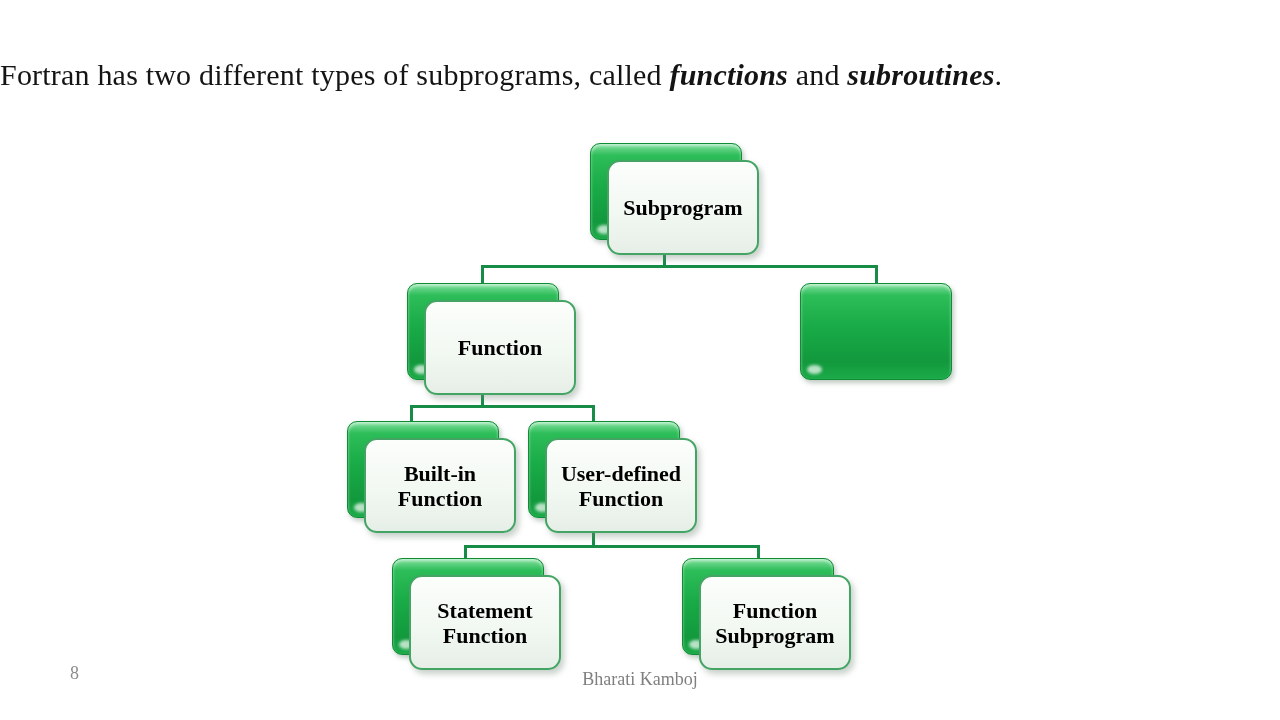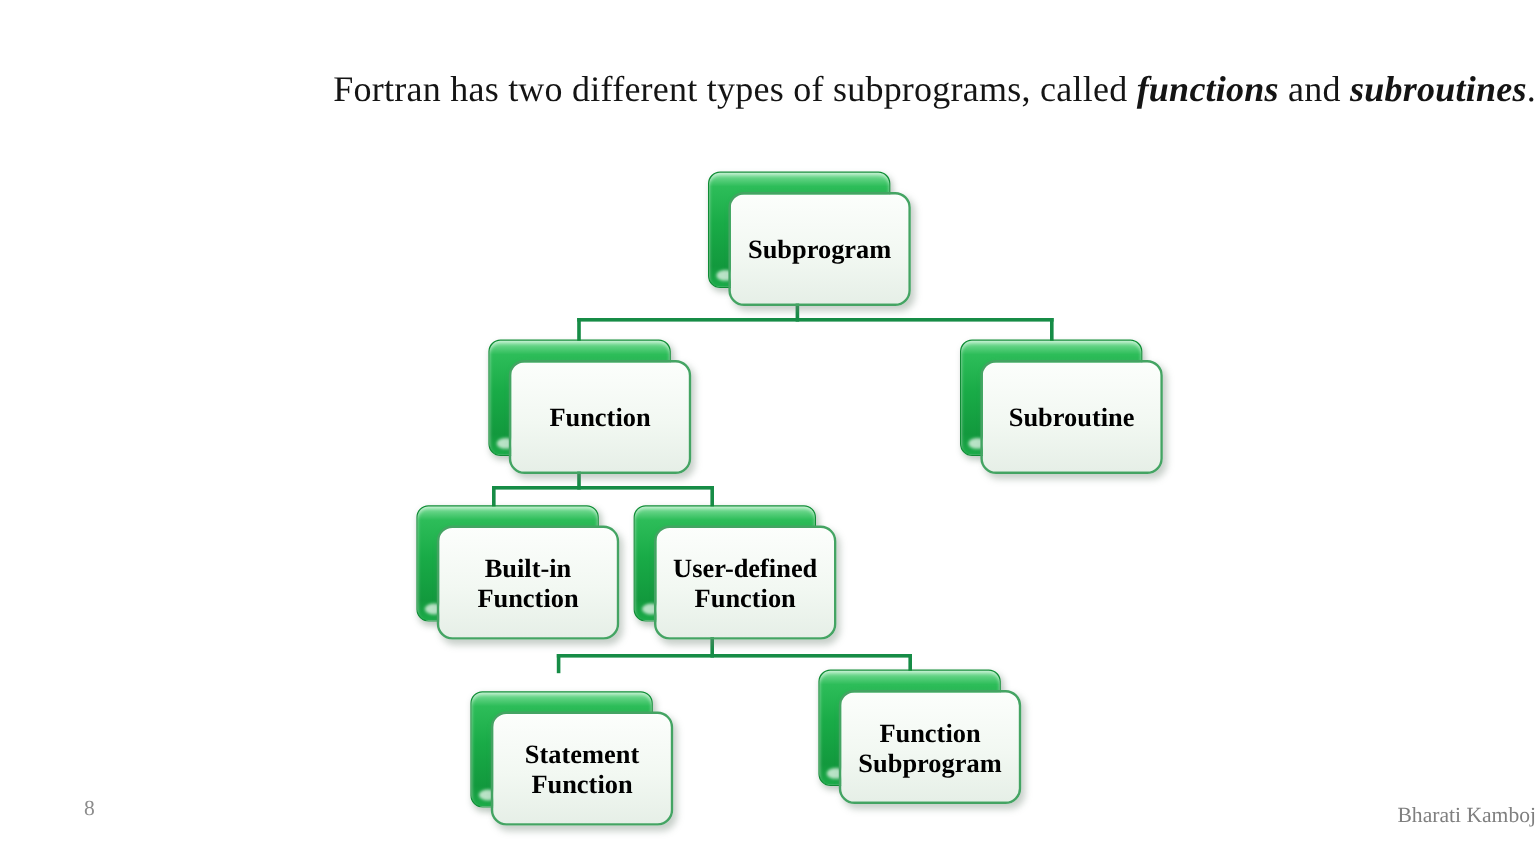--- a/index.html
+++ b/index.html
@@ -4,21 +4,21 @@
 <style>
   html,body { margin:0; padding:0; background:#ffffff; }
   .slide {
     position:relative; width:1280px; height:720px; background:#ffffff;
     overflow:hidden; font-family:"Liberation Serif", serif;
   }
 
   
   .title {
     position:absolute; top:58px; left:0; width:1280px;
-    text-align:right; font-size:30px; color:#141414; letter-spacing:0.2px;
+    text-align:left; font-size:30px; color:#141414; letter-spacing:0.2px;
   }
   .title span { white-space:pre-wrap; }
   .title .em { font-weight:bold; font-style:italic; }
 
   
   .connector { position:absolute; background:#168c46; z-index:1; }
 
   
   .node { position:absolute; width:169px; height:112px; z-index:2; }
   .node .back {
@@ -39,21 +39,21 @@
     display:flex; flex-direction:column; align-items:center; justify-content:center;
     text-align:center; font-weight:bold; font-size:22px; line-height:25px; color:#000000;
   }
 
   
   .page-number {
     position:absolute; left:70px; top:663px;
     font-size:18px; color:#8c8c8c;
   }
   .footer-author {
-    position:absolute; left:0; top:669px; width:1280px; text-align:right;
+    position:absolute; left:0; top:669px; width:1280px; text-align:center;
     font-size:18px; color:#7f7f7f;
   }
 </style>
 </head>
 <body>
 
 <div class="slide">
 
   <div class="title">
     <span>Fortran has two different types of subprograms, called </span><span class="em">functions</span><span> and </span><span class="em">subroutines</span><span>.</span>
@@ -83,42 +83,39 @@
 
   <div class="node" style="left:407px; top:283px;">
     <div class="back"></div>
     <div class="front">
       <div>Function</div>
     </div>
   </div>
 
   <div class="node" style="left:800px; top:283px;">
     <div class="back"></div>
-    <div class="front">
-      <div>Subroutine</div>
-    </div>
   </div>
 
   <div class="node" style="left:336px; top:421px;margin-left:11px;">
     <div class="back"></div>
     <div class="front">
       <div>Built-in</div>
       <div>Function</div>
     </div>
   </div>
 
   <div class="node" style="left:528px; top:421px;">
     <div class="back"></div>
     <div class="front">
       <div>User-defined</div>
       <div>Function</div>
     </div>
   </div>
 
-  <div class="node" style="left:392px; top:576px;">
+  <div class="node" style="left:392px; top:558px;">
     <div class="back"></div>
     <div class="front">
       <div>Statement</div>
       <div>Function</div>
     </div>
   </div>
 
   <div class="node" style="left:682px; top:558px;">
     <div class="back"></div>
     <div class="front">

